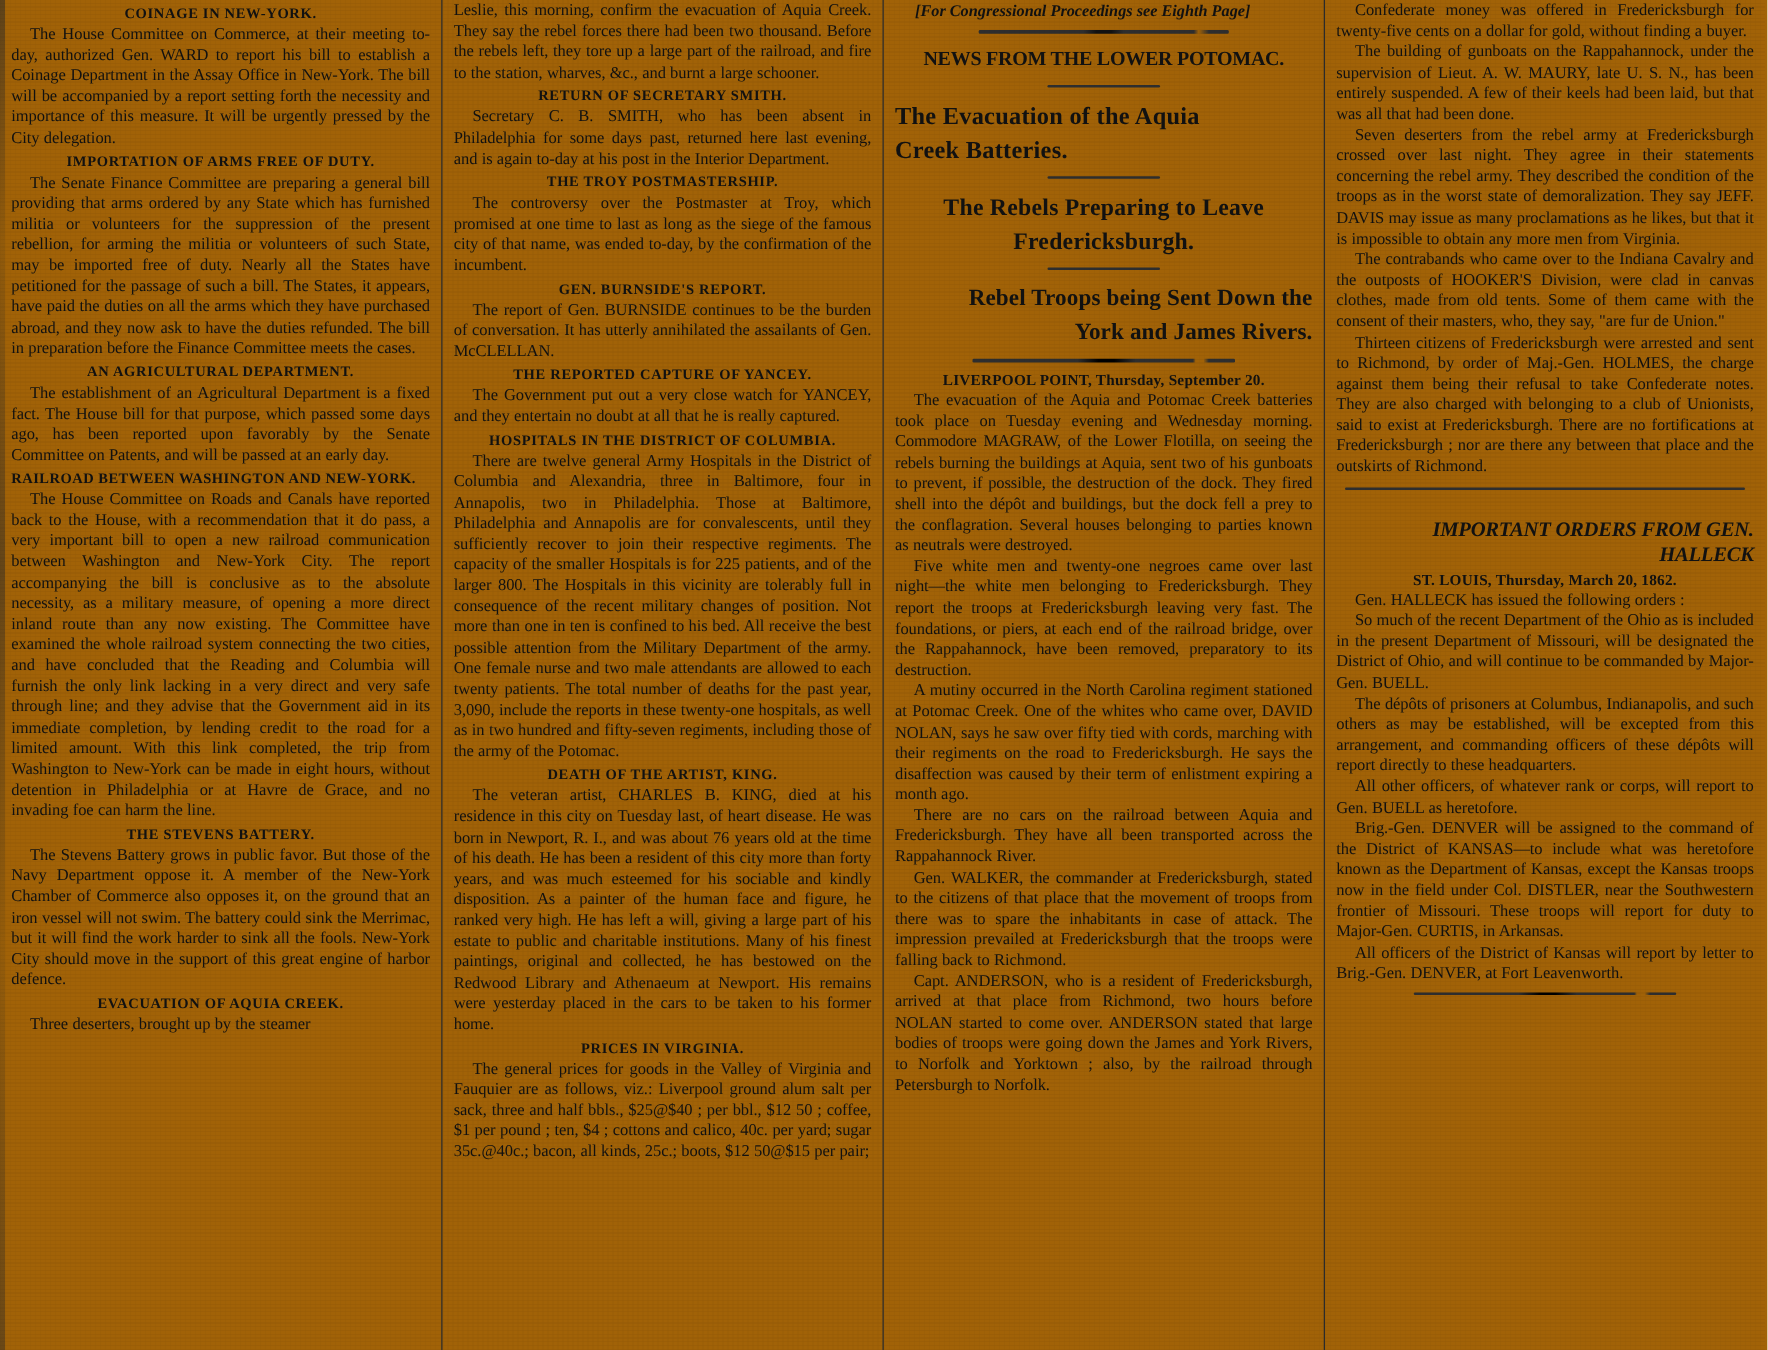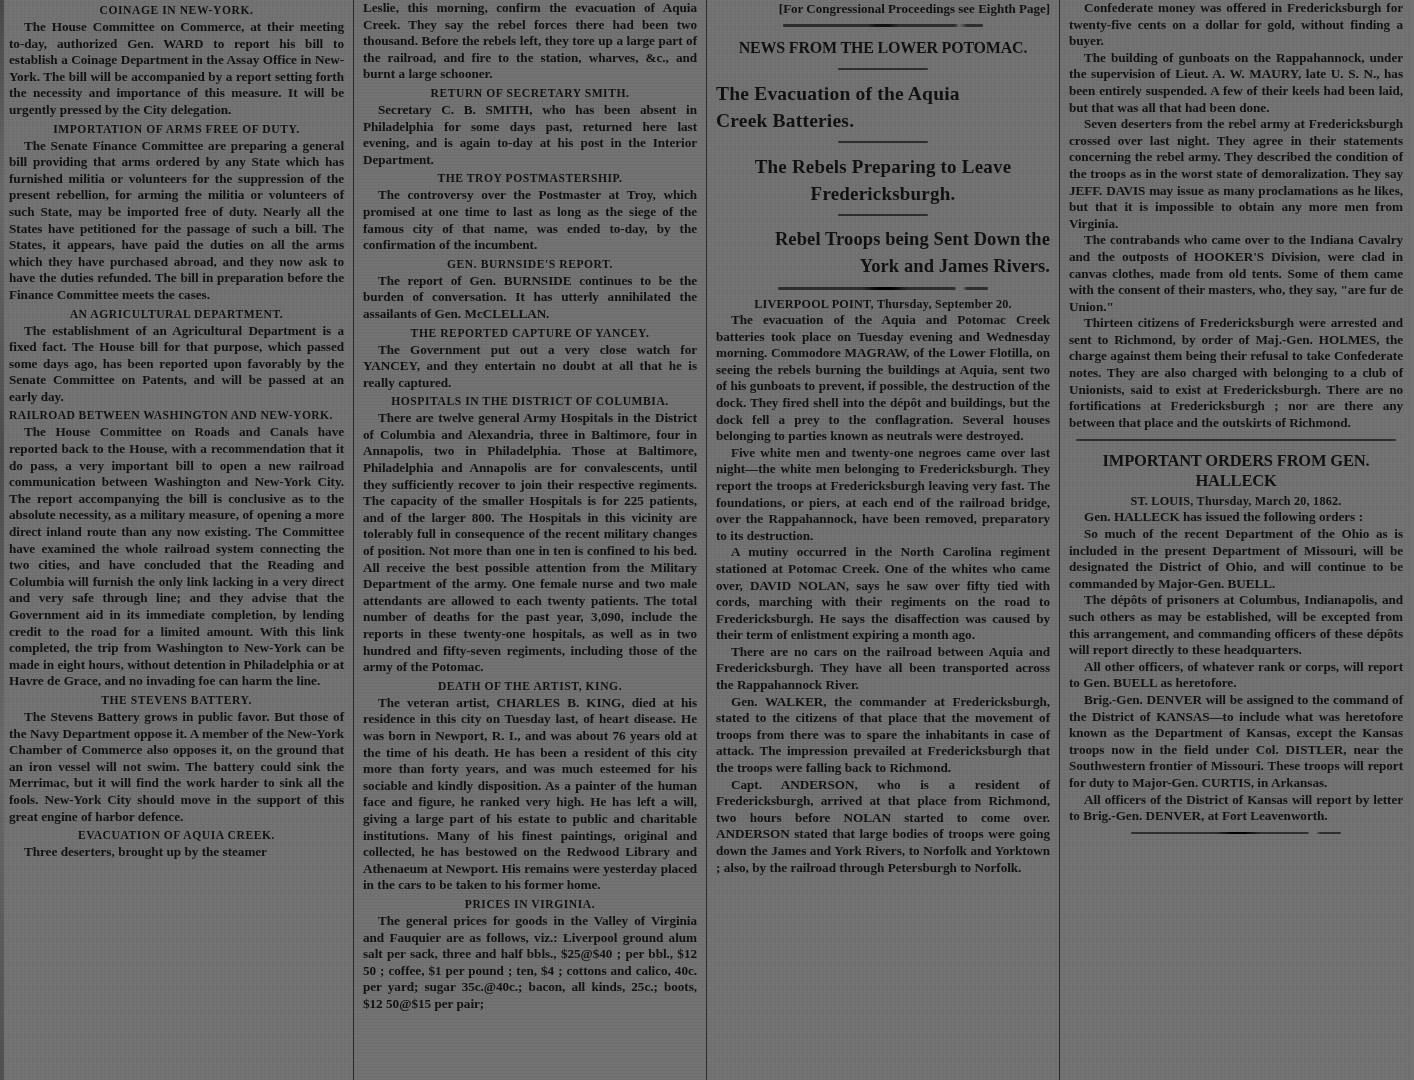--- a/index.html
+++ b/index.html
@@ -5,21 +5,21 @@
 <style>
   html,body{margin:0;padding:0;background:#fff;}
   body{
     width:1414px;height:1080px;overflow:hidden;
     font-family:"Liberation Serif","DejaVu Serif",serif;
     color:#111;
     -webkit-font-smoothing:none;
   }
   #page{
     position:relative;width:1414px;height:1080px;
-    background:#737373;
+    background:#a16207;
     display:flex;
     box-sizing:border-box;
   }
   
   .col{
     width:353px;
     box-sizing:border-box;
     padding:0 9px 0 9px;
     position:relative;
     overflow:hidden;
@@ -29,21 +29,21 @@
 
   
   p.body{
     margin:0;
     font-size:13.2px;
     line-height:16.6px;
     text-align:justify;
     text-indent:15px;
     letter-spacing:-0.05px;
     word-spacing:0.2px;
-    font-weight:700;
+    font-weight:400;
   }
   p.body.noindent{text-indent:0;}
 
   h3.subhead{
     margin:3px 0 1px 0;
     font-size:11.6px;
     line-height:15px;
     text-align:center;
     font-weight:700;
     letter-spacing:0.55px;
@@ -54,25 +54,26 @@
 
   .dateline{
     margin:2px 0 0 0;
     font-size:12.2px;
     line-height:16px;
     text-align:center;
     font-weight:700;
     letter-spacing:0.2px;
   }
   .bracket-note{
-    margin:1px 0 0 0;
+    margin:1px 0 0 16px;
     font-size:13px;
     line-height:16px;
+    font-style:italic;
     font-weight:600;
-    text-align:right;
+    text-align:left;
   }
 
   
   .hl1{
     font-size:16px;line-height:26px;text-align:center;font-weight:700;
     letter-spacing:-0.2px;margin:6px 0 2px 0;
     font-family:"Liberation Serif","DejaVu Serif",serif;
   }
   .hl2{
     font-size:19.5px;line-height:27px;text-align:left;font-weight:700;
@@ -80,22 +81,22 @@
   }
   .hl3{
     font-size:19px;line-height:27px;text-align:center;font-weight:700;
     letter-spacing:0.2px;margin:7px 0 3px 0;
   }
   .hl4{
     font-size:18.5px;line-height:27px;text-align:right;font-weight:700;
     letter-spacing:0.1px;margin:7px 0 3px 0;
   }
   .hl-halleck{
-    font-size:16.5px;line-height:20px;text-align:center;font-weight:700;
-    letter-spacing:-0.2px;margin:4px 0 1px 0;
+    font-size:16.5px;line-height:20px;text-align:right;font-weight:700;
+    letter-spacing:-0.2px;margin:16px 0 1px 0;font-style:italic;
   }
 
   
   .rule{height:8px;position:relative;margin:4px 0 4px 0;}
   .rule::before{
     content:"";position:absolute;left:50%;transform:translateX(-50%);
     top:3px;height:2px;width:130px;background:#2e2e2e;
     border-radius:1px;
   }
   .rule.short::before{width:90px;height:1.6px;}

